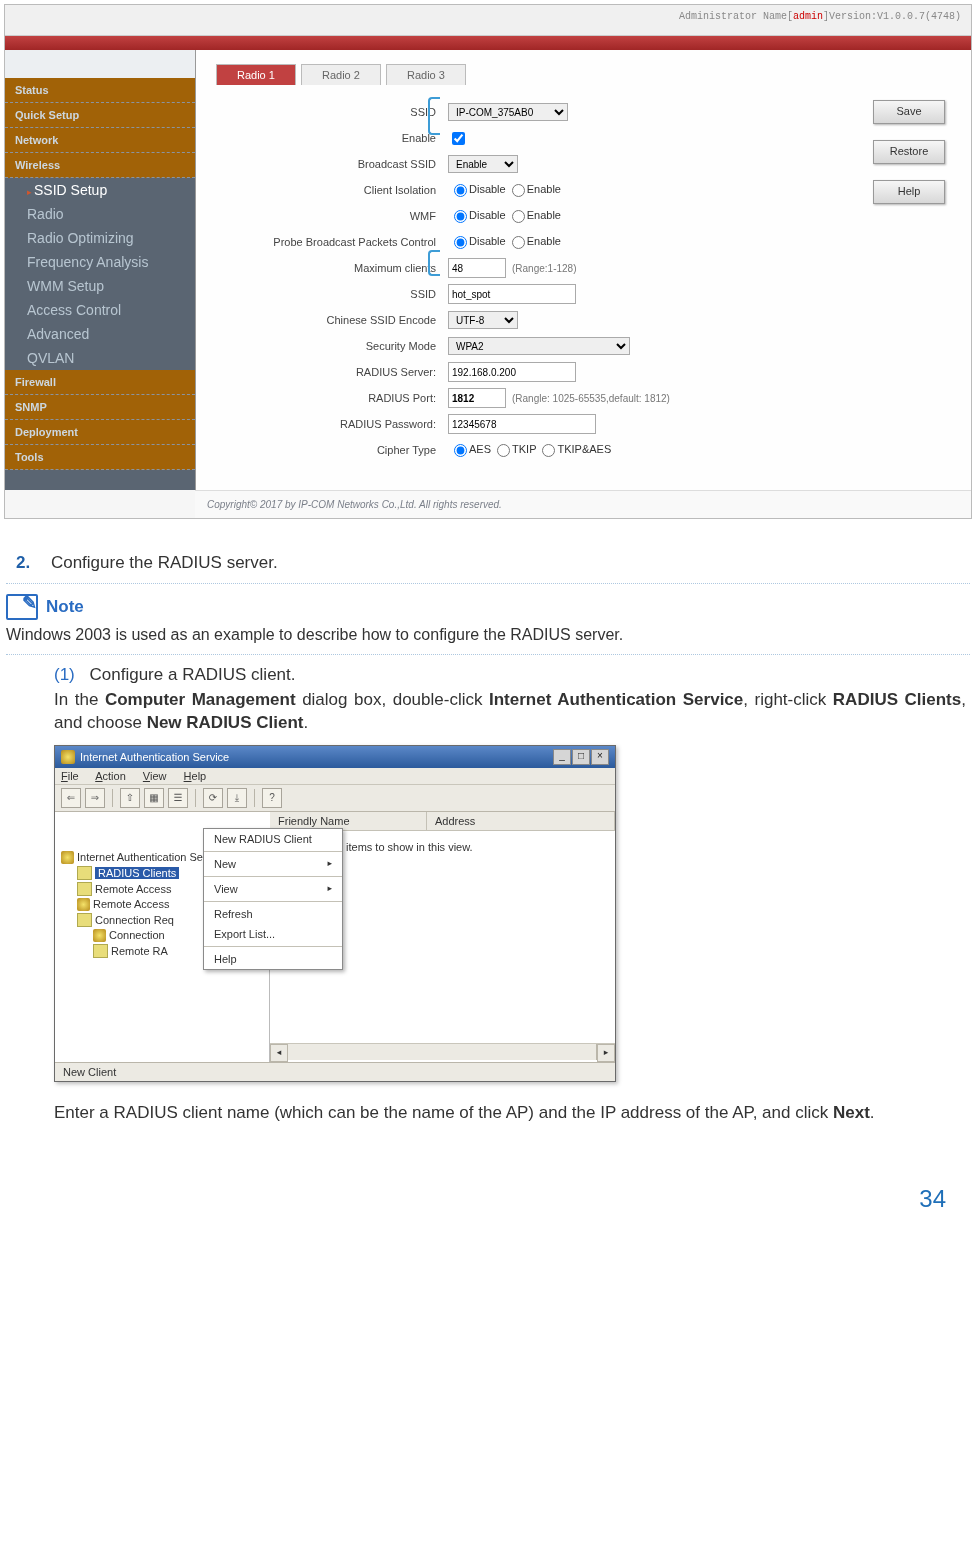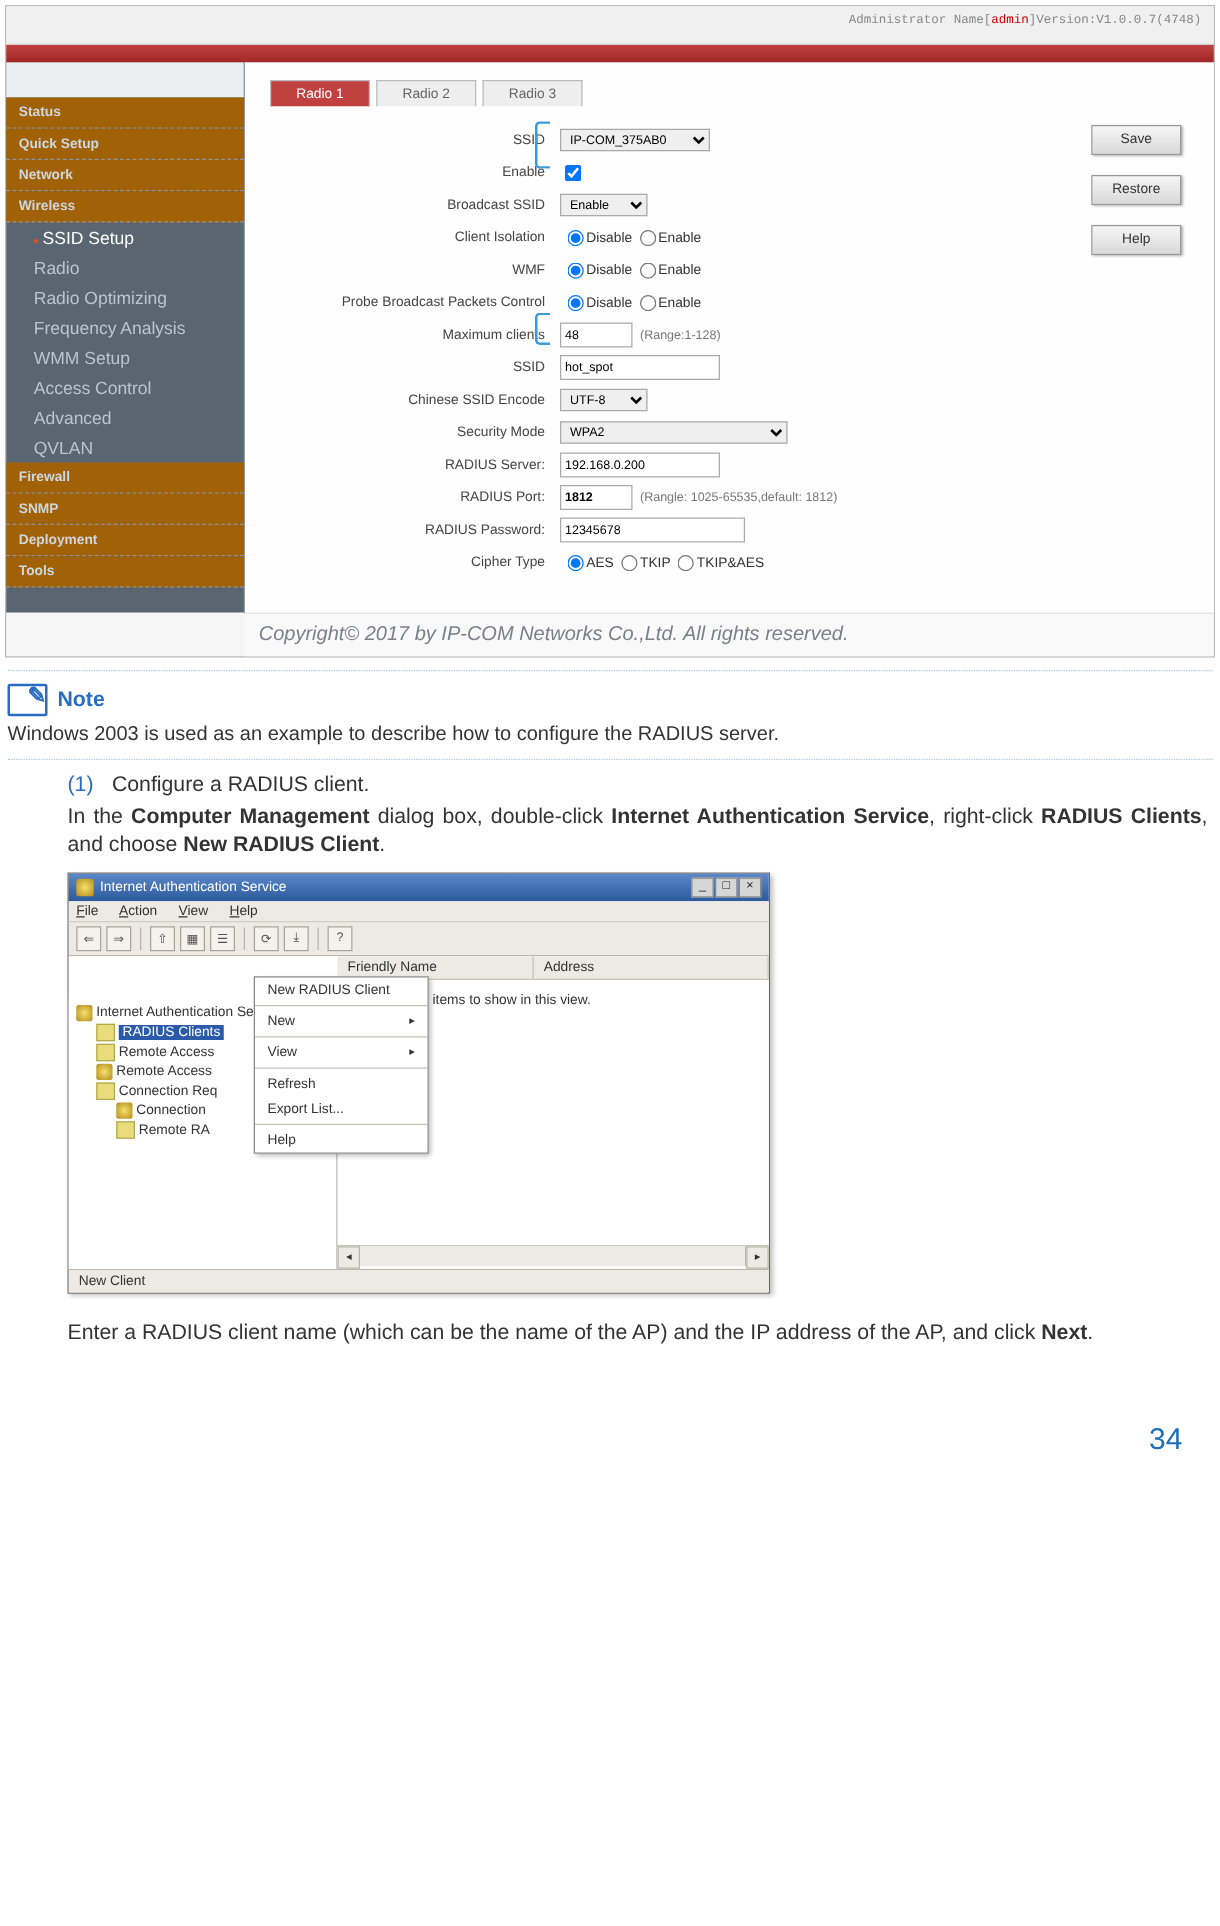--- a/index.html
+++ b/index.html
@@ -86,21 +86,21 @@
   }
   .f-field input[type=radio] { margin: 0 2px 0 6px; vertical-align: middle; }
   .f-hint { color: #777; font-size: 10px; margin-left: 6px; }
   .r-buttons { position: absolute; top: 50px; right: 18px; width: 80px; }
   .r-btn {
     display: block; width: 70px; height: 22px; margin-bottom: 16px;
     background: linear-gradient(#f6f6f6,#d8d8d8);
     border: 1px solid #999; font-size: 11px; color: #333;
     text-align: center; line-height: 20px; box-shadow: 1px 1px 2px rgba(0,0,0,.3);
   }
-  .router-footer { padding: 8px 12px; color:#7a7f89; font-size:16px; font-style: italic; border-top:1px solid #ddd; background:#f9f9f9; margin-left:190px;}
+  .router-footer { padding: 8px 12px; color:#7a7f89; font-size:10px; font-style: italic; border-top:1px solid #ddd; background:#f9f9f9; margin-left:190px;}
   .highlight-bracket {
     border: 2px solid #3d9cd6;
     border-right: none;
     position: absolute;
     left: 232px;
     top: 47px;
     width: 10px;
     height: 34px;
     border-radius: 4px 0 0 4px;
   }
@@ -277,20 +277,24 @@
         <div class="r-buttons">
           <div class="r-btn">Save</div>
           <div class="r-btn">Restore</div>
           <div class="r-btn">Help</div>
         </div>
       </div>
     </div>
     <div class="router-footer">Copyright© 2017 by IP-COM Networks Co.,Ltd. All rights reserved.</div>
   </div>
 
+  <div class="step-row">
+    <span class="step-num">2.</span>
+    <span>Configure the RADIUS server.</span>
+  </div>
 
   <hr class="hr-dotted">
   <div class="note-head">
     <span class="note-icon"></span>
     <span>Note</span>
   </div>
   <div class="note-text">Windows 2003 is used as an example to describe how to configure the RADIUS server.</div>
   <hr class="hr-dotted">
 
   <div class="sub-step">

